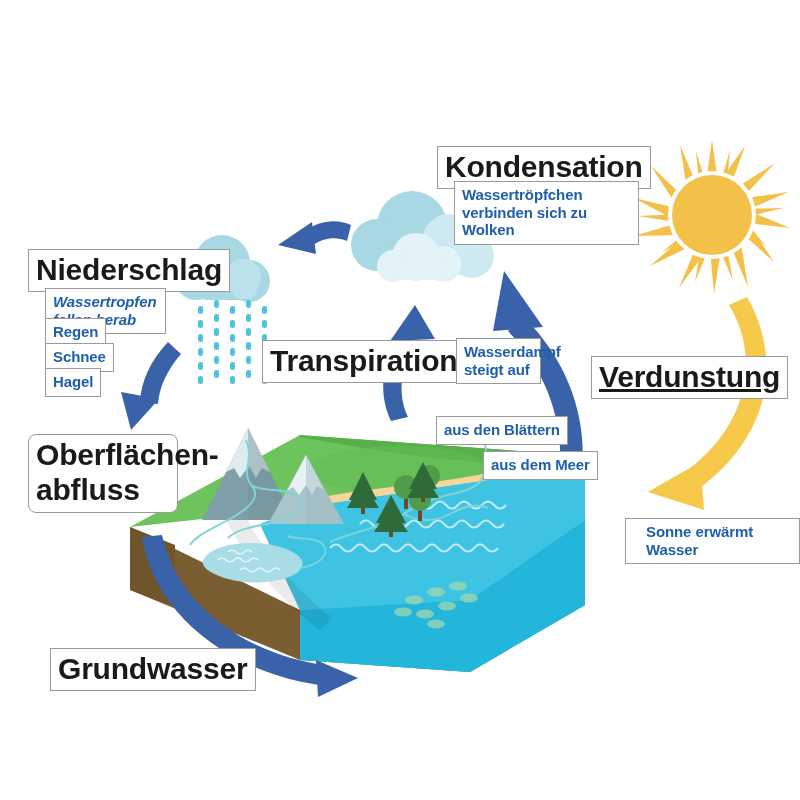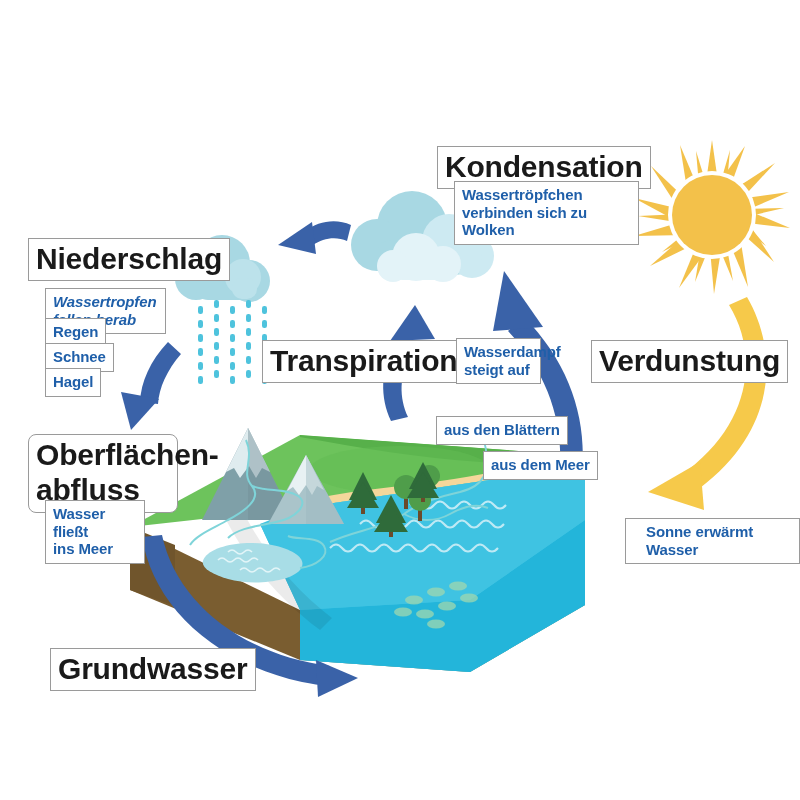--- a/index.html
+++ b/index.html
@@ -308,50 +308,48 @@
     </g>
 
     <g>
       <path d="M142,537 C152,601 208,661 302,682 C312,684 320,685 328,686 L330,666
                C242,655 176,602 162,535 Z" fill="#3a62a8"></path>
       <polygon points="358,678 316,660 318,697" fill="#3a62a8"></polygon>
     </g>
 
   </svg>
 
-  <div class="lbl lbl-head" style="left:28px; top:238px;">Niederschlag</div>
+  <div class="lbl lbl-head" style="left:28px; top:249px;">Niederschlag</div>
 
   <div class="lbl lbl-sub" style="left:28px; top:288px; width:121px;font-style:italic;">Wassertropfen
 fallen herab</div>
 
   <div class="lbl lbl-sub" style="left:28px; top:318px;">Regen</div>
 
   <div class="lbl lbl-sub" style="left:28px; top:343px;">Schnee</div>
 
   <div class="lbl lbl-sub" style="left:28px; top:368px;">Hagel</div>
 
   <div class="lbl lbl-head" style="left:28px; top:434px; width:150px;border-radius:8px;">Oberflächen-
 abfluss</div>
 
-  <div class="lbl lbl-sub" style="left:28px; top:500px; width:100px;">Wasser fließt
-ins Meer</div>
 
   <div class="lbl lbl-head" style="left:50px; top:648px;">Grundwasser</div>
 
   <div class="lbl lbl-head" style="left:262px; top:340px;">Transpiration</div>
 
   <div class="lbl lbl-sub" style="left:419px; top:416px;">aus den Blättern</div>
 
   <div class="lbl lbl-sub" style="left:466px; top:451px;">aus dem Meer</div>
 
   <div class="lbl lbl-sub" style="left:439px; top:338px; width:85px;">Wasserdampf
 steigt auf</div>
 
   <div class="lbl lbl-head" style="left:437px; top:146px;">Kondensation</div>
 
   <div class="lbl lbl-sub" style="left:437px; top:181px; width:185px;">Wassertröpfchen
 verbinden sich zu Wolken</div>
 
-  <div class="lbl lbl-head" style="left:591px; top:340px;">Verdunstung</div>
+  <div class="lbl lbl-head" style="left:591px; top:356px;text-decoration:underline;">Verdunstung</div>
 
   <div class="lbl lbl-sub" style="left:608px; top:518px;padding-left:20px;">Sonne erwärmt Wasser</div>
 
 </div>
 
 </body></html>

